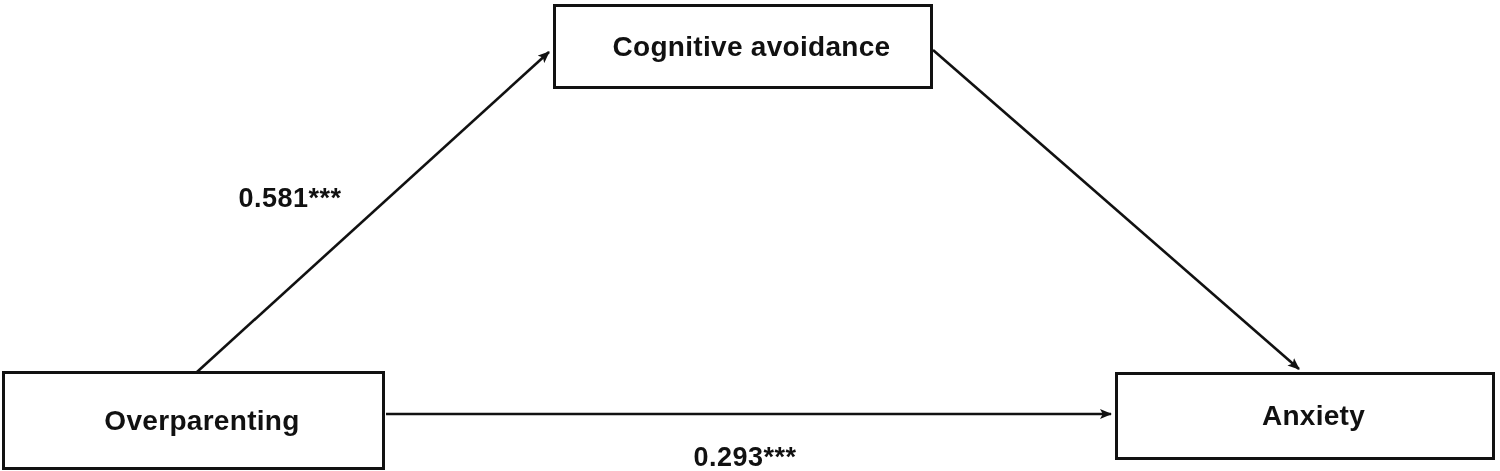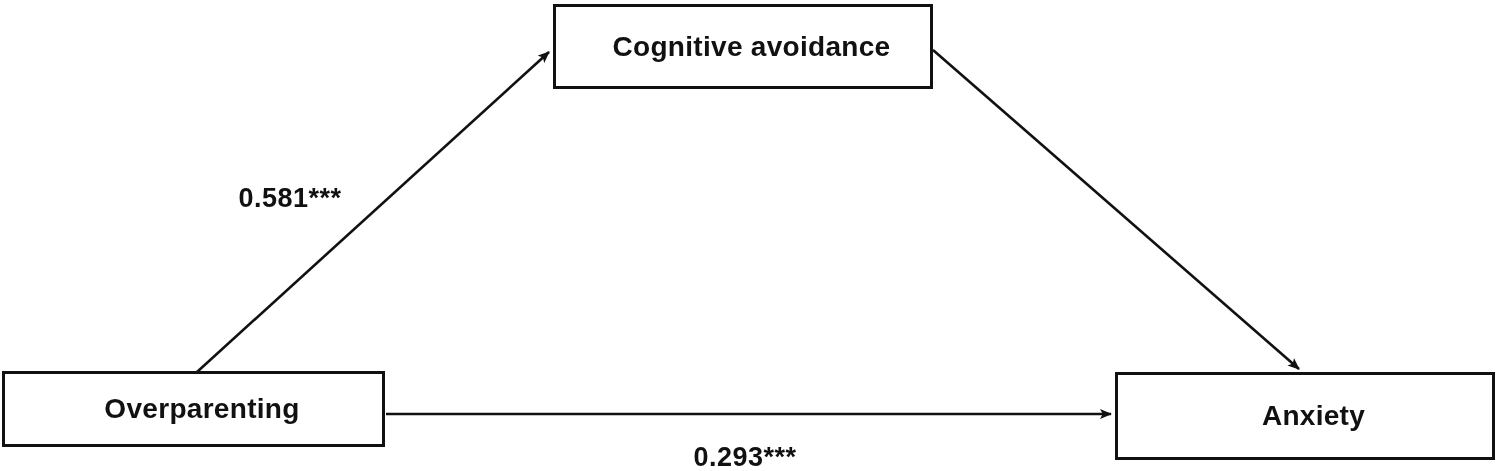--- a/index.html
+++ b/index.html
@@ -63,21 +63,21 @@
     </defs>
     <line x1="197" y1="372" x2="549" y2="52" marker-end="url(#arrowhead)"></line>
     <line x1="933" y1="50" x2="1299" y2="369" marker-end="url(#arrowhead)"></line>
     <line x1="386" y1="414" x2="1111" y2="414" marker-end="url(#arrowhead)"></line>
   </svg>
 
   <div class="node" style="left:553px; top:4px; width:380px; height:85px;">
     <span>Cognitive avoidance</span>
   </div>
 
-  <div class="node" style="left:2px; top:371px; width:383px; height:76px;">
+  <div class="node" style="left:2px; top:371px; width:383px; height:99px;">
     <span>Overparenting</span>
   </div>
 
   <div class="node" style="left:1115px; top:372px; width:380px; height:88px;">
     <span>Anxiety</span>
   </div>
 
   <div class="edge-label" style="left:290px; top:183px;">0.581***</div>
 
 

